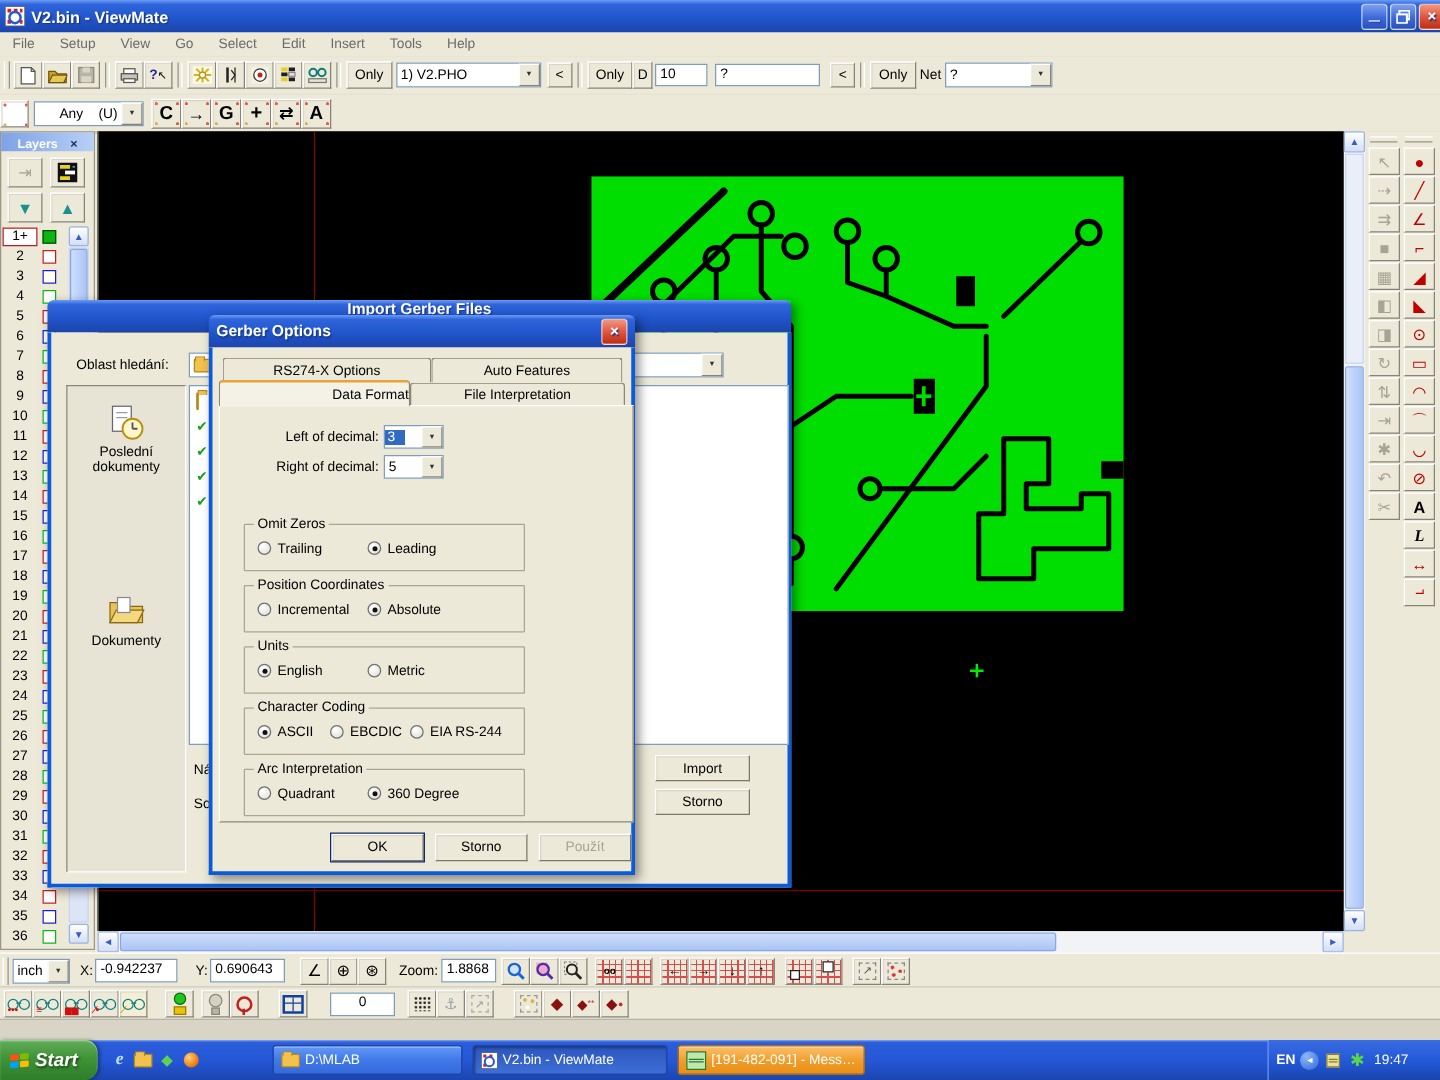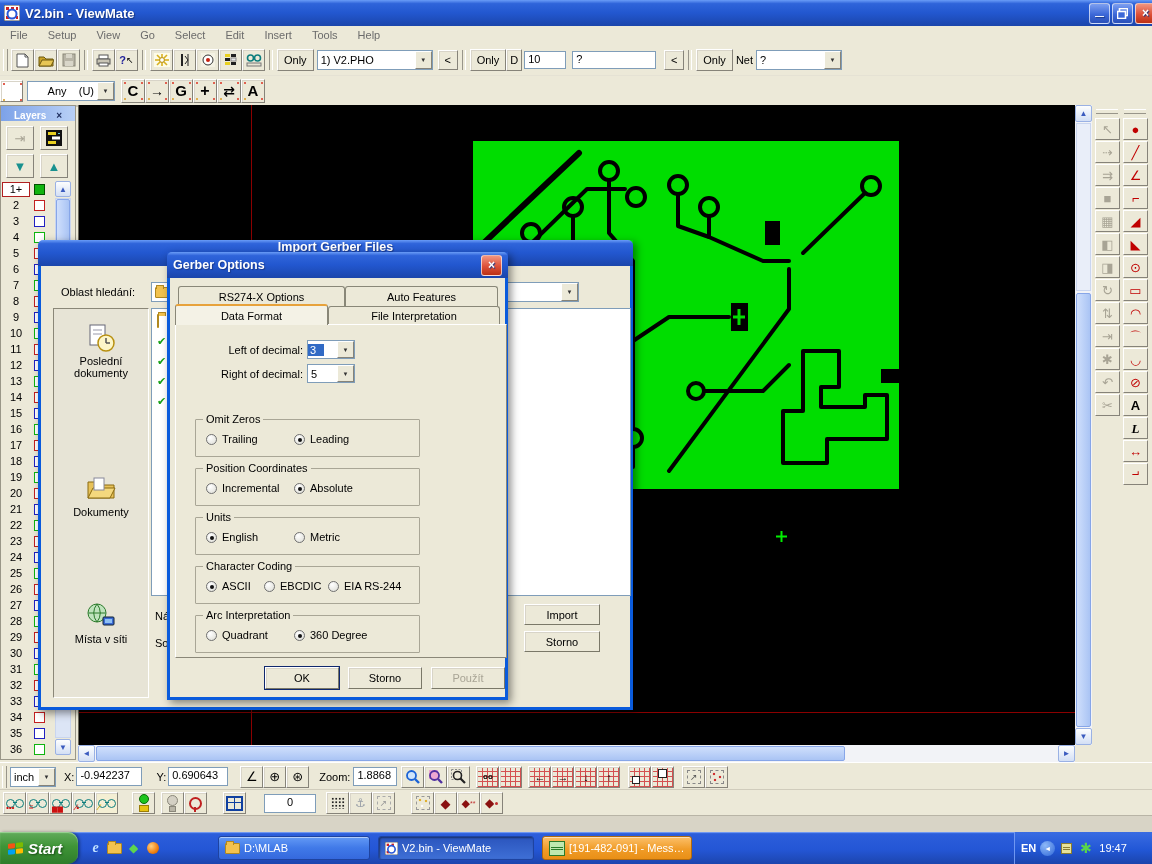--- a/index.html
+++ b/index.html
@@ -49,21 +49,21 @@
          display:inline-block;box-sizing:border-box;position:relative;vertical-align:-2px;}
   .radio.checked::after{content:"";position:absolute;left:2.5px;top:2.5px;width:4px;height:4px;border-radius:50%;background:#111;}
   .ropt{position:absolute;white-space:nowrap;}
   .ropt .rlabel{margin-left:5px;}
   .pushbtn{background:#ece9d8;border:1px solid;border-color:#fff #7a7868 #7a7868 #fff;box-shadow:1px 1px 0 #d8d4c8 inset;
            display:flex;align-items:center;justify-content:center;box-sizing:border-box;}
   .pushbtn.default{outline:1.5px solid #10286e;}
   
   .tab{position:absolute;background:#ece9d8;border:1px solid #898778;border-bottom:none;border-radius:3px 3px 0 0;
        display:flex;align-items:center;justify-content:center;box-sizing:border-box;}
-  .tab.active{z-index:3;border-top:2px solid #e7a23b;}
+  .tab.active{z-index:3;border-top:2px solid #e7a23b;justify-content:flex-end;}
   
   .pbtn{width:25px;height:22px;margin:1px 0;background:#ece9d8;border:1px solid;border-color:#fff #868379 #868379 #fff;
         display:flex;align-items:center;justify-content:center;box-sizing:border-box;}
   .pbtn span{font-size:13px;line-height:1;}
   .pbtn .rot{display:inline-block;transform:rotate(180deg);}
   .pbtn .ital{font-family:"Liberation Serif","DejaVu Serif",serif;font-style:italic;font-weight:bold;}
   
   .rgrid{background-image:repeating-linear-gradient(0deg,#d45050 0,#d45050 1px,transparent 1px,transparent 5px),
           repeating-linear-gradient(90deg,#d45050 0,#d45050 1px,transparent 1px,transparent 5px);}
   .dotbg{background-image:radial-gradient(circle at 3px 3px,#e06050 1.1px,transparent 1.4px),
@@ -633,29 +633,20 @@
         <div>Poslední dokumenty</div>
       </div>
       <div class="abs" style="left:0;top:165px;width:94px;text-align:center;">
         <svg width="30" height="30" viewBox="0 0 30 30">
             <path d="M2 8 h9 l3 3 h14 v13 h-26 z" fill="#e8c25a" stroke="#8a6a10"></path>
             <path d="M2 24 l5 -10 h22 l-5 10 z" fill="#f4d87e" stroke="#8a6a10"></path>
             <rect x="8" y="4" width="10" height="12" fill="#fff" stroke="#889"></rect>
           </svg>
         <div>Dokumenty</div>
       </div>
-      <div class="abs" style="left:0;top:292px;width:94px;text-align:center;">
-        <svg width="30" height="30" viewBox="0 0 30 30">
-            <circle cx="11" cy="12" r="9" fill="#bfe3bd" stroke="#2a7a2a"></circle>
-            <path d="M2.5 12 h17 M11 3 a14 14 0 0 1 0 18 M11 3 a14 14 0 0 0 0 18" fill="none" stroke="#2a7a2a"></path>
-            <rect x="17" y="16" width="11" height="8" rx="1" fill="#3a6ad4" stroke="#123"></rect>
-            <rect x="19" y="18" width="7" height="4" fill="#8fc0f4"></rect>
-          </svg>
-        <div>Místa v síti</div>
-      </div>
     </div>
 
     <div class="abs field" style="left:110px;top:42px;width:480px;height:288px;">
       <div class="abs" style="left:5px;top:6px;"><span class="folder"></span></div>
       <div class="abs" style="left:5px;top:26px;"><span style="color:#18a018;font-weight:bold;">✔</span></div>
       <div class="abs" style="left:5px;top:46px;"><span style="color:#18a018;font-weight:bold;">✔</span></div>
       <div class="abs" style="left:5px;top:66px;"><span style="color:#18a018;font-weight:bold;">✔</span></div>
       <div class="abs" style="left:5px;top:86px;"><span style="color:#18a018;font-weight:bold;">✔</span></div>
     </div>
     <span class="abs" style="left:114px;top:344px;width:52px;overflow:hidden;white-space:nowrap;">Název souboru:</span>

